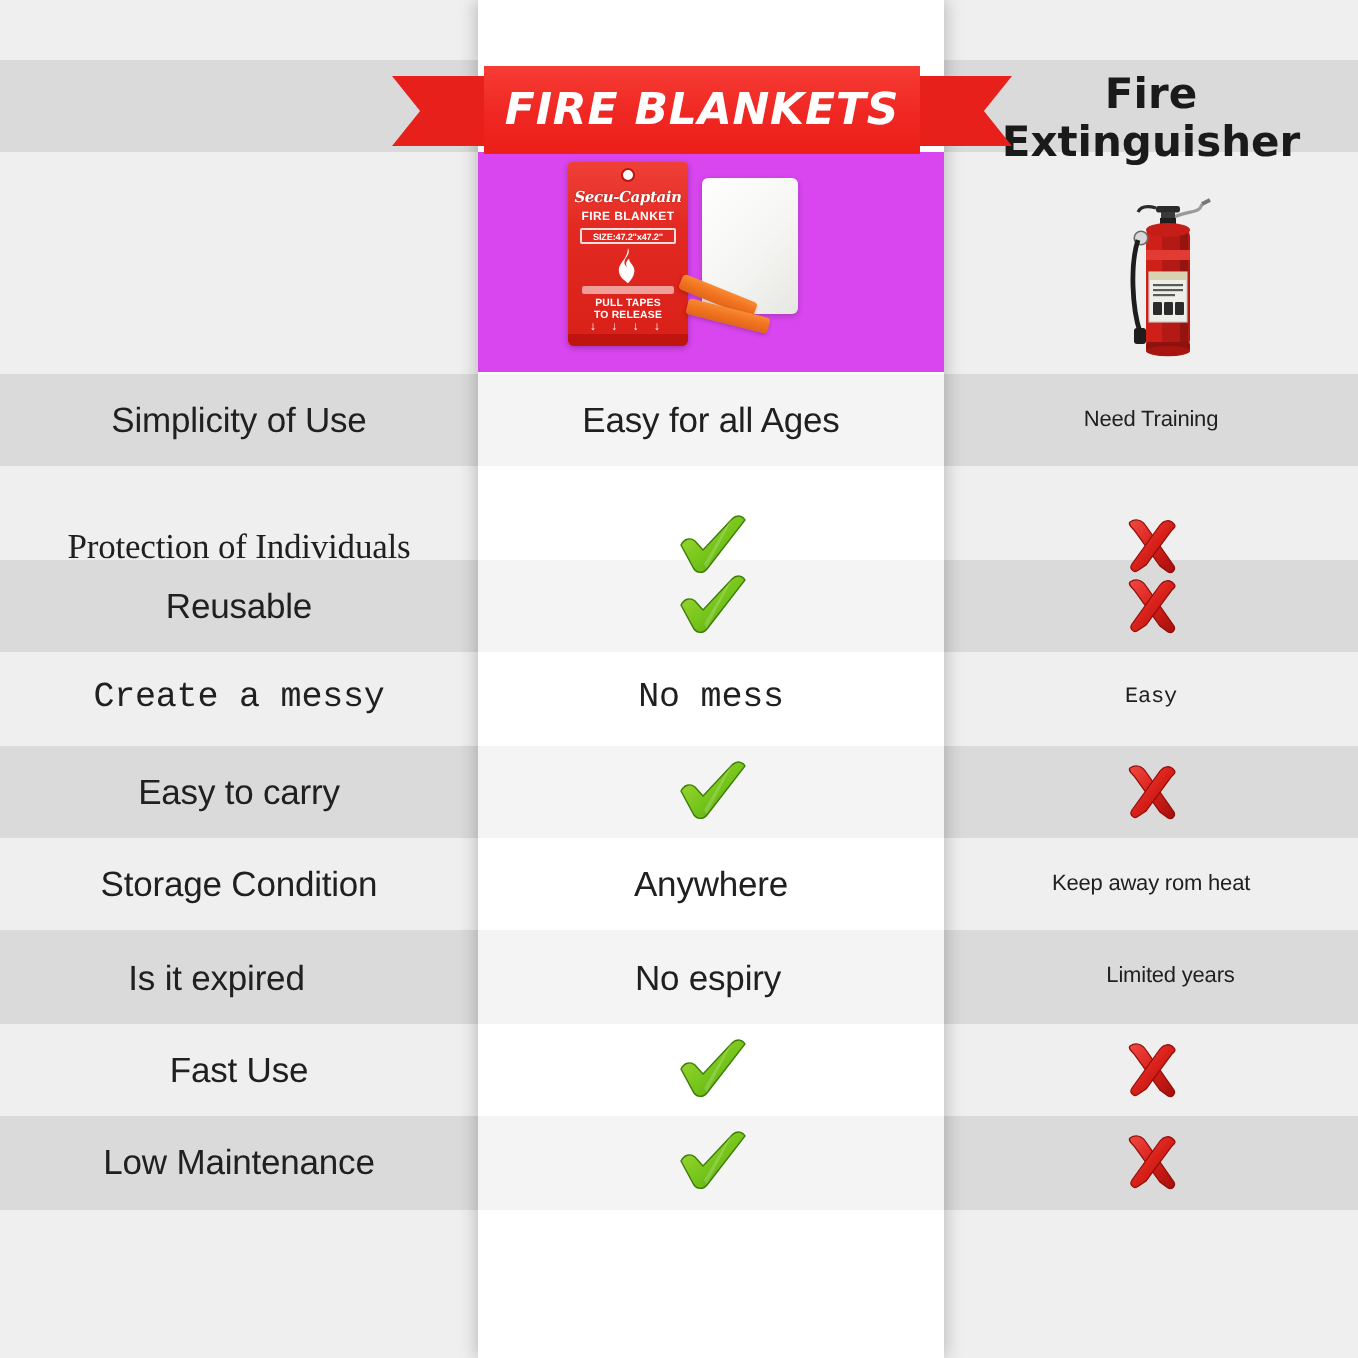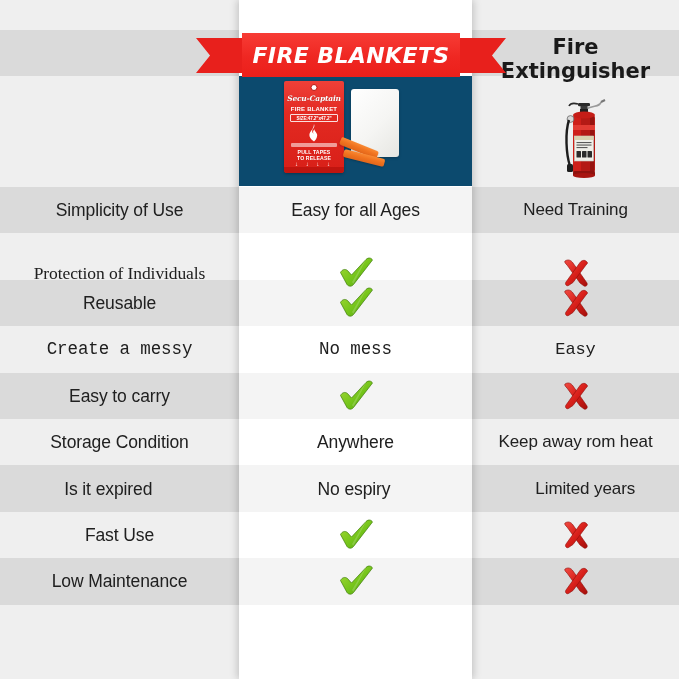--- a/index.html
+++ b/index.html
@@ -87,21 +87,21 @@
   .cell-text {
     font-size: 17.5px;
     color: #202020;
     font-weight: 400;
     text-align: center;
     line-height: 1.15;
     letter-spacing: -0.1px;
     white-space: nowrap;
   }
   .cell-label .cell-text { font-size: 17.5px; }
-  .cell-right .cell-text { font-size: 17px; }
+  .cell-right .cell-text { font-size: 11px; }
 
   
   .header-band {
     position: absolute;
     left: 0;
     top: 30px;
     width: 679px;
     height: 46px;
     z-index: 1;
     background: #dadada;
@@ -176,21 +176,21 @@
   .right-header-line.l2 { font-size: 21px; }
 
   
   .product-area {
     position: absolute;
     left: 239px;
     top: 76px;
     width: 233px;
     height: 110px;
     z-index: 5;
-    background: #0c4a6e;
+    background: #d946ef;
   }
 
   
   .pouch {
     position: absolute;
     left: 45px;
     top: 5px;
     width: 60px;
     height: 92px;
     background: linear-gradient(180deg,#ef4038 0%, #e32a22 35%, #d81f18 100%);

